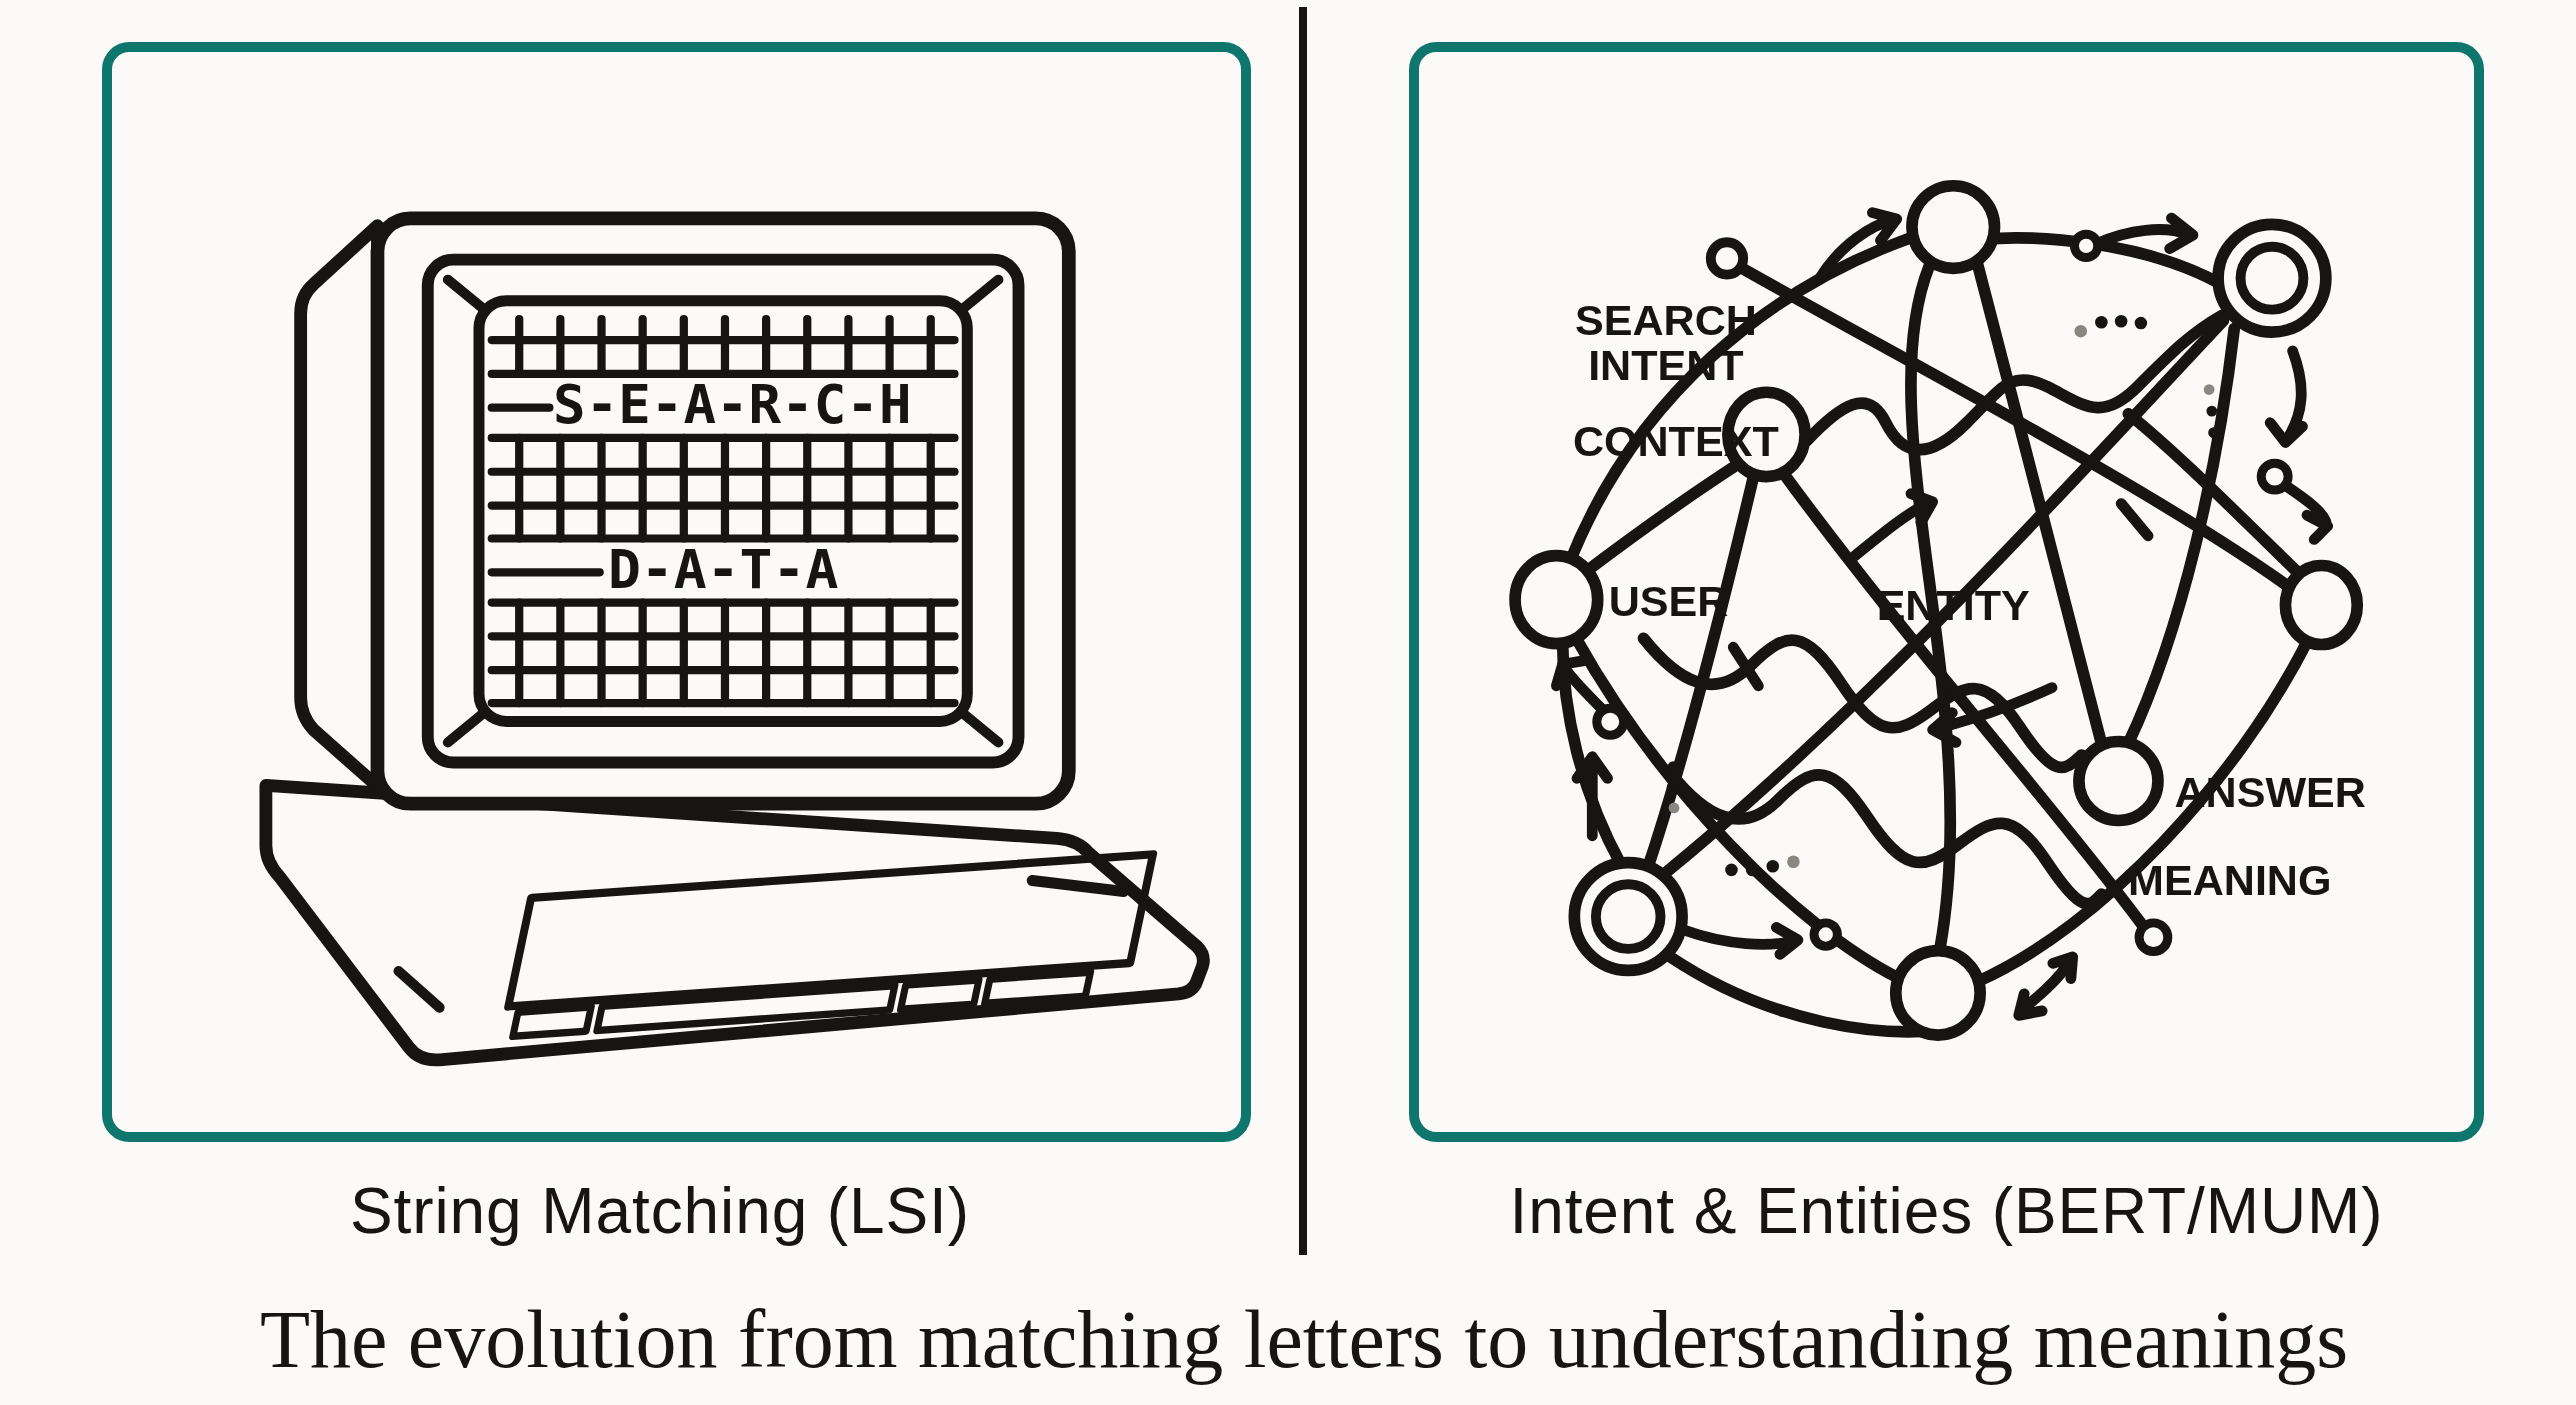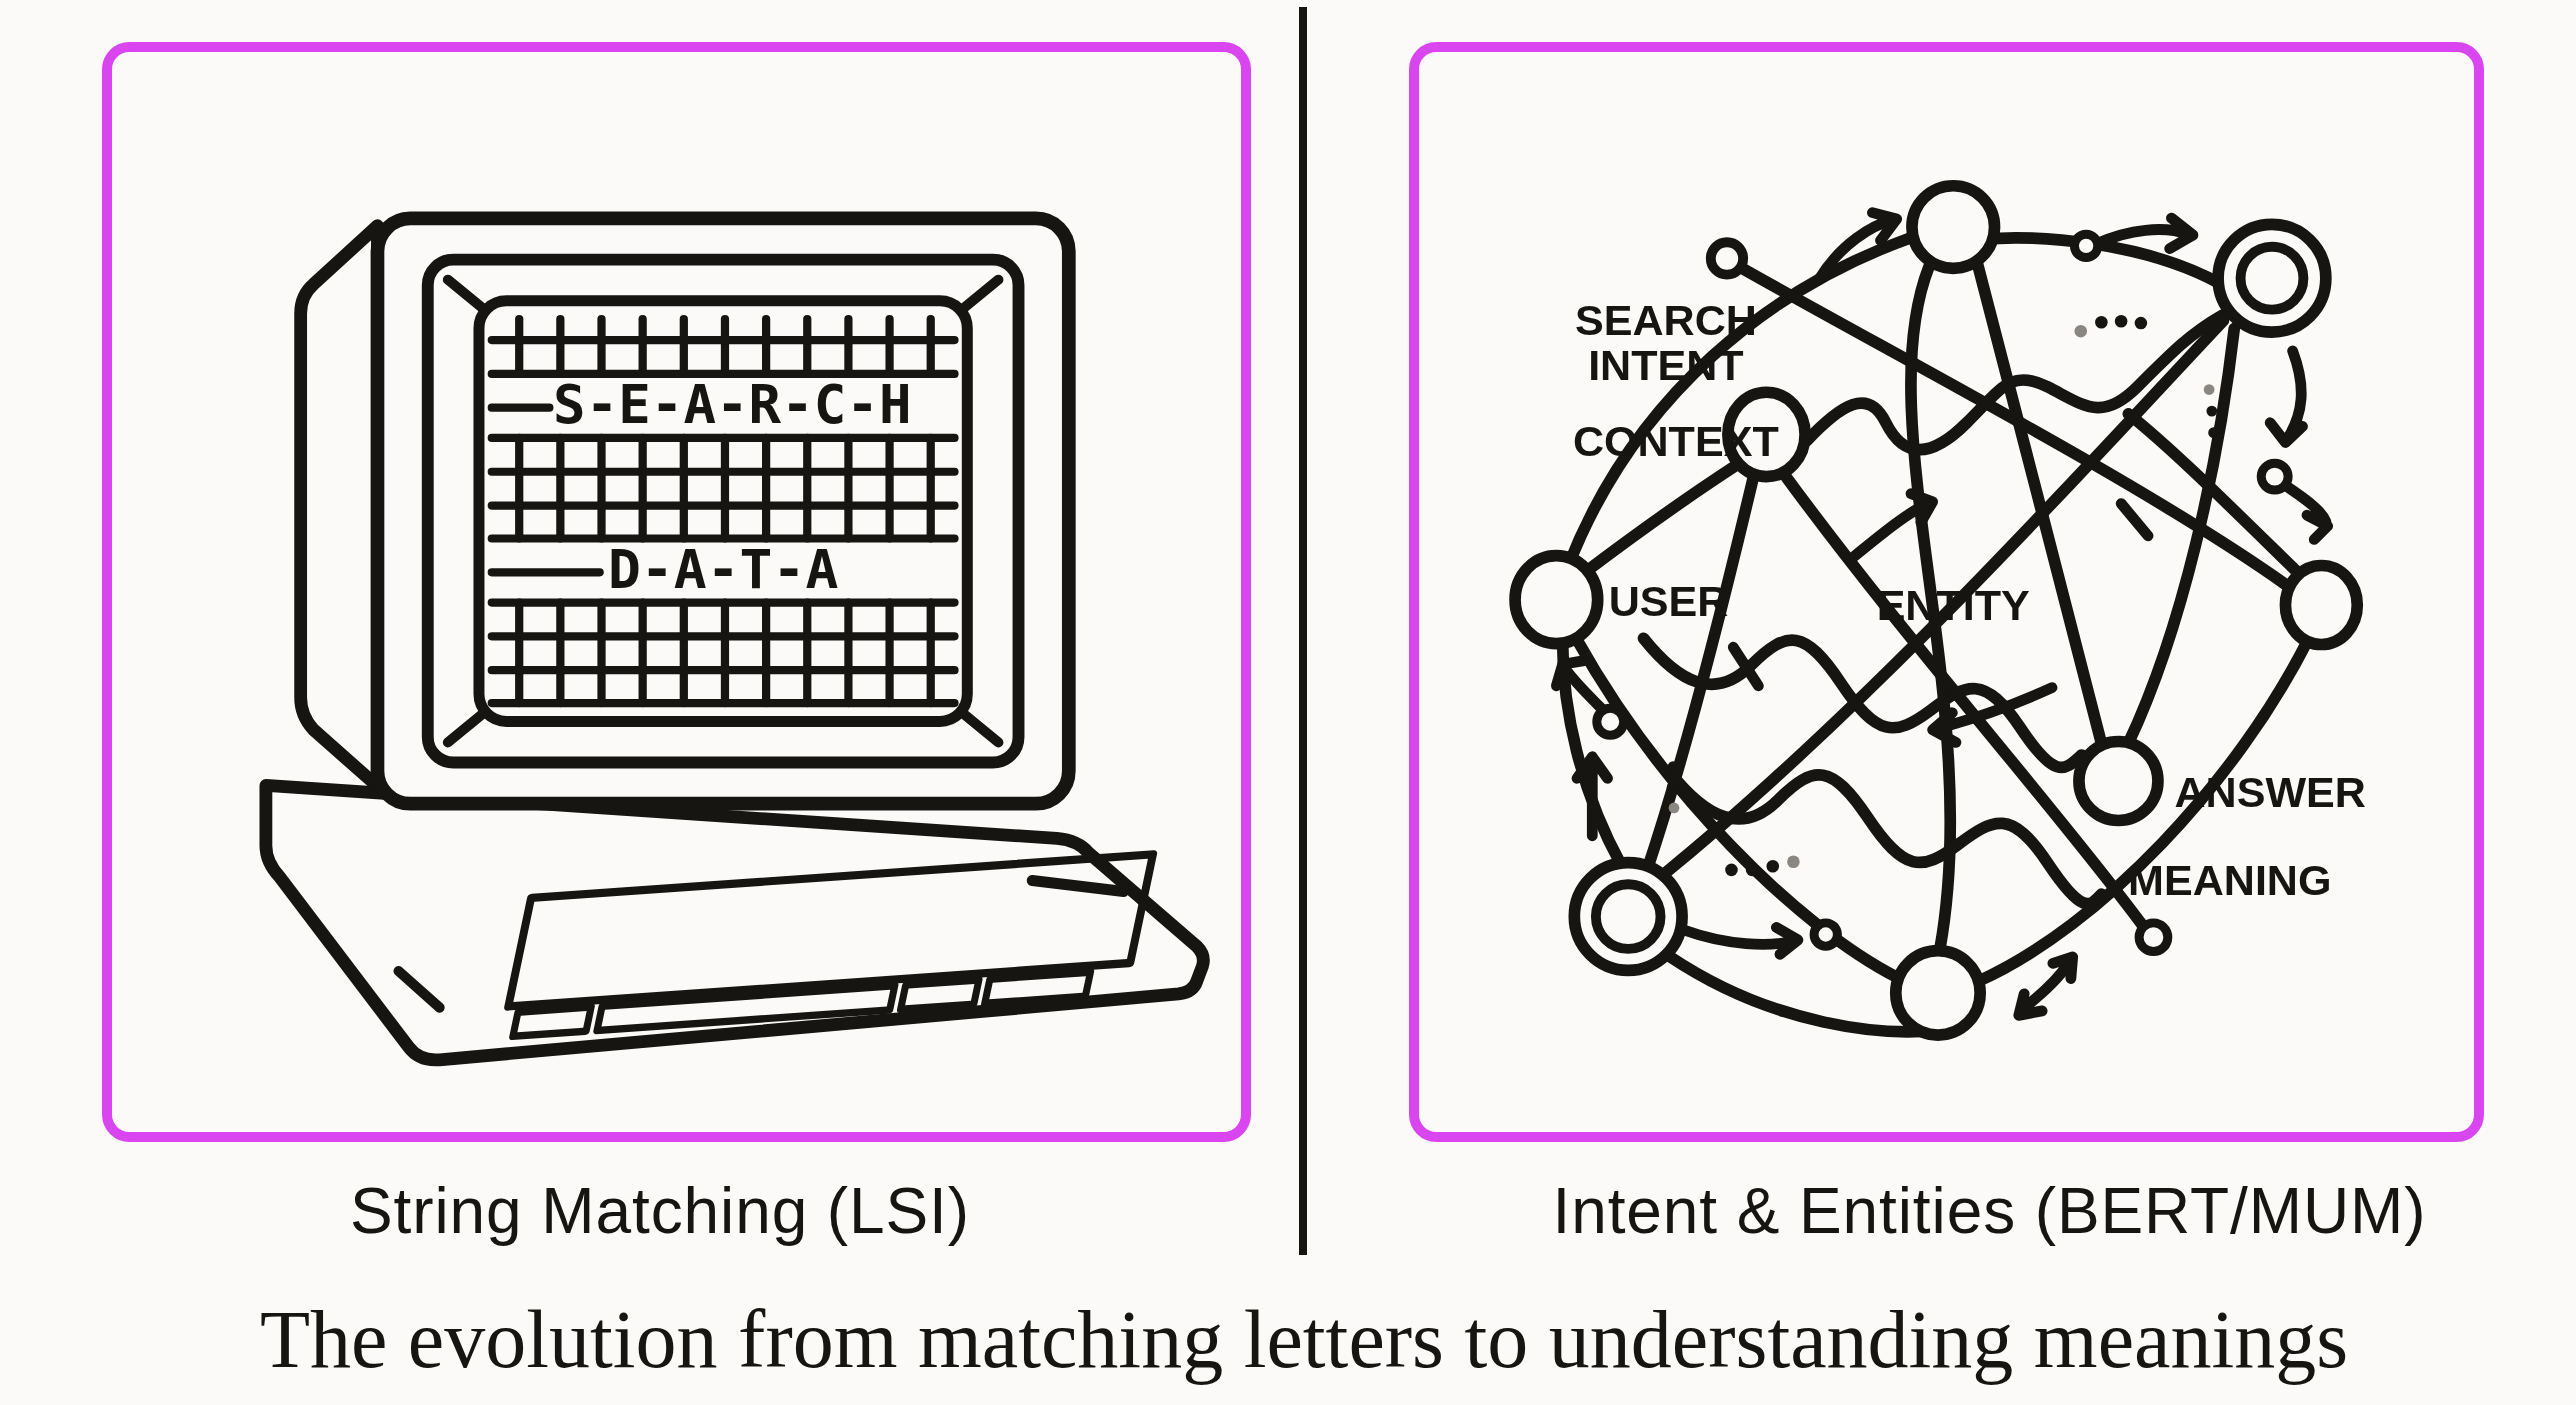--- a/index.html
+++ b/index.html
@@ -1,26 +1,26 @@
 <!DOCTYPE html>
 <html style="font-size:14.6px"><head>
 <meta charset="utf-8">
 <style>
   html,body{margin:0;padding:0;background:#fbfaf8;}
   .stage{position:relative;width:2576px;height:1405px;background:#fbfaf8;overflow:hidden;
          font-family:"Liberation Sans",sans-serif;color:#171512;}
-  .panel{position:absolute;top:42px;height:1080px;border:10px solid #d946ef;border-radius:27.4px;background:#fbfaf8;}
+  .panel{position:absolute;top:42px;height:1080px;border:10px solid #0f766e;border-radius:27.4px;background:#fbfaf8;}
   .panel-left{left:102px;width:1096px;padding-left:33px;}
   .panel-right{left:1409px;width:1055px;}
   .panel svg{position:absolute;left:0;top:0;width:100%;height:100%;}
   .divider{position:absolute;left:1299px;top:7.3px;width:8.2px;height:1248px;background:#171512;}
   .panel-label{position:absolute;top:1167px;height:88px;display:flex;align-items:center;justify-content:center;
                font-size:64px;font-weight:500;letter-spacing:0.9px;color:#171512;}
   .panel-label.left{left:102px;width:1116px;}
-  .panel-label.right{left:1452px;width:1075px;}
+  .panel-label.right{left:1409px;width:1075px;}
   .caption{position:absolute;left:16px;top:1293px;width:2576px;text-align:center;
            font-family:"Liberation Serif",serif;font-size:82px;font-weight:500;color:#171512;}
   
   .ink{stroke:#171512;fill:none;stroke-linecap:round;stroke-linejoin:round;}
   .fillpaper{fill:#fbfaf8;}
   .netlabel{font-family:"Liberation Sans",sans-serif;font-weight:700;font-size:48px;fill:#171512;stroke:none;}
   .crttext{font-family:"DejaVu Sans Mono","Liberation Mono",monospace;font-weight:700;font-size:58px;fill:#171512;stroke:none;}
 </style>
 </head>
 <body>

